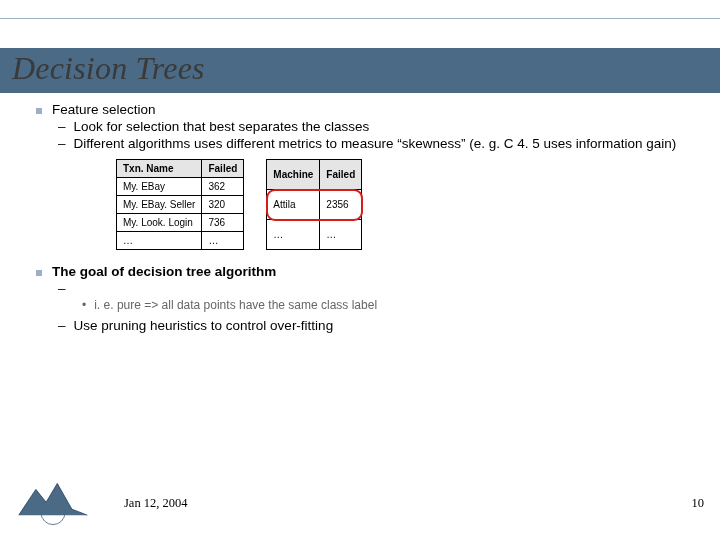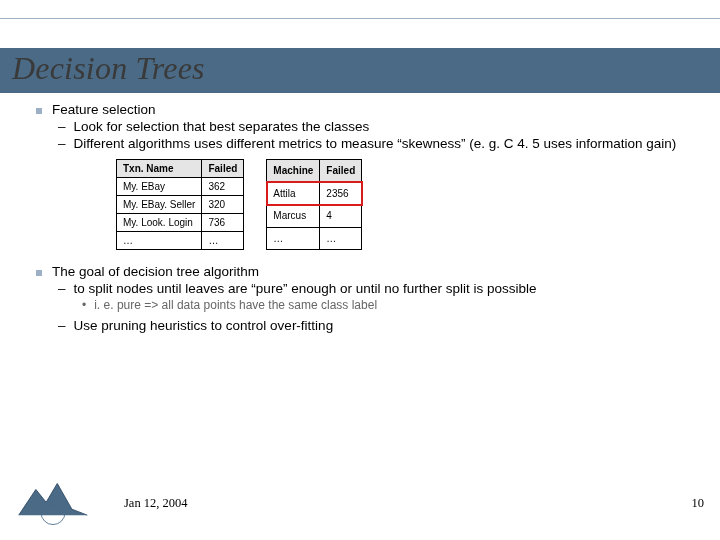--- a/index.html
+++ b/index.html
@@ -65,20 +65,21 @@
   }
   table td, table th {
     border: 1px solid #000;
     padding: 3px 6px;
     text-align: left;
   }
   table th { font-weight: bold; background: #e5e5e5; }
   .highlight {
     outline: 2.5px solid #d81b1b;
     outline-offset: -1px;
+    border-radius: 8px;
   }
   .sec2 { margin-top: 6px; }
   .footer {
     position: absolute;
     left: 16px;
     top: 493px;
     width: 720px;
     height: 20px;
     display: flex;
     justify-content: space-between;
@@ -149,38 +150,33 @@
       <tbody>
           <tr>
         <th>Machine</th>
         <th>Failed</th>
       </tr>
       <tr class="highlight">
             <td>Attila</td>
             <td>2356</td>
           </tr>
       <tr>
-            <td>Marcus</td>
-            <td>4</td>
-          </tr>
-      <tr>
             <td>…</td>
             <td>…</td>
           </tr>
     </tbody>
       </table>
   </div>
 
   <div class="b1 sec2">
     <span class="sq"></span>
-    <span class="txt" style="font-weight:normal">The goal of decision tree algorithm</span>
+    <span class="txt" style="font-weight:bold">The goal of decision tree algorithm</span>
   </div>
   <div class="b2">
     <span class="dash">–</span>
-    <span>to split nodes until leaves are “pure” enough or until no further split is possible</span>
   </div>
   <div class="b3">
     <span>•</span>
     <span>i. e. pure =&gt; all data points have the same class label</span>
   </div>
   <div class="b2" style="margin-top:6px">
     <span class="dash">–</span>
     <span>Use pruning heuristics to control over-fitting</span>
   </div>
 

